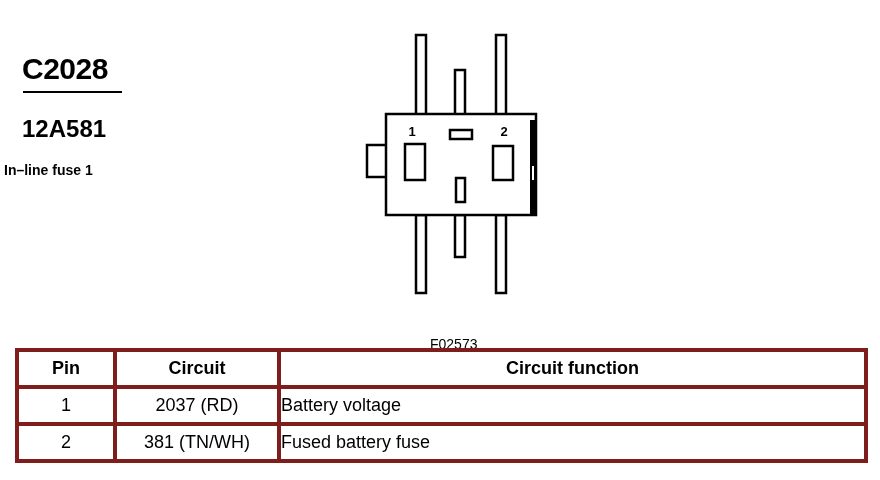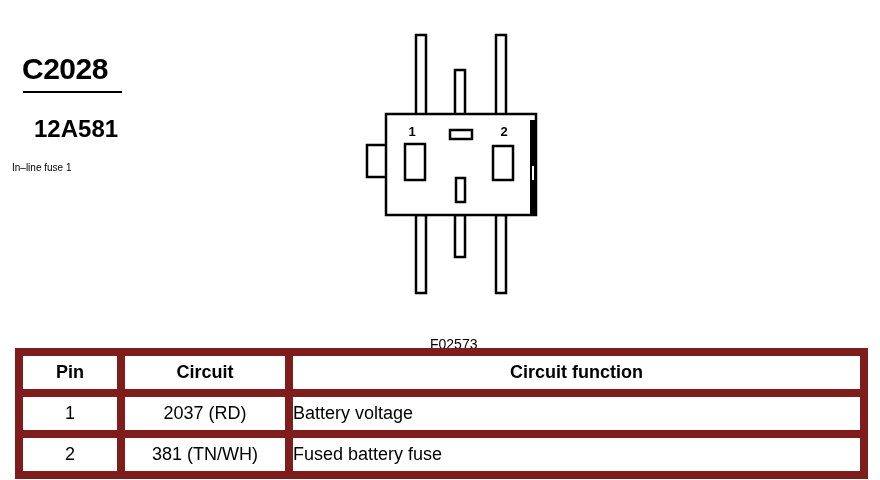--- a/index.html
+++ b/index.html
@@ -1,26 +1,26 @@
 <!DOCTYPE html>
 <html><head>
 <meta charset="utf-8">
 <style>
   html, body { margin: 0; padding: 0; background: #ffffff; }
   body { width: 880px; height: 480px; position: relative; overflow: hidden;
          font-family: "Liberation Sans", sans-serif; color: #000; }
   .connector-id { position: absolute; left: 22px; top: 52px; font-size: 30px; font-weight: bold;
                   letter-spacing: -0.5px; text-align: center; }
   .connector-rule { position: absolute; left: 23px; top: 91px; width: 99px; height: 2px; background: #000; }
-  .part-number { position: absolute; left: 22px; top: 115px; font-size: 24px; font-weight: bold; margin-left: 12px; }
-  .description { position: absolute; left: 12px; top: 162px; font-size: 10px; }
+  .part-number { position: absolute; left: 22px; top: 115px; font-size: 24px; font-weight: bold; }
+  .description { position: absolute; left: 4px; top: 162px; font-size: 14px; font-weight: bold; }
   .diagram { position: absolute; left: 360px; top: 30px; width: 190px; height: 270px; }
   .figure-id { position: absolute; left: 430px; top: 312px; font-size: 14px; margin-top: 24px; }
   table.pinout { position: absolute; left: 15px; top: 348px; width: 853px; border-collapse: collapse; }
-  table.pinout th, table.pinout td { border: 8px solid #7f1d1d; height: 33px; padding: 0; font-size: 18px; }
+  table.pinout th, table.pinout td { border: 4px solid #7f1d1d; height: 33px; padding: 0; font-size: 18px; }
   table.pinout th { font-weight: bold; text-align: center; }
   table.pinout td { text-align: center; }
   table.pinout td.func { text-align: left; }
   .col-pin { width: 94px; }
   .col-circuit { width: 160px; }
 </style>
 </head>
 <body>
 
 <div class="connector-id">C2028</div>

